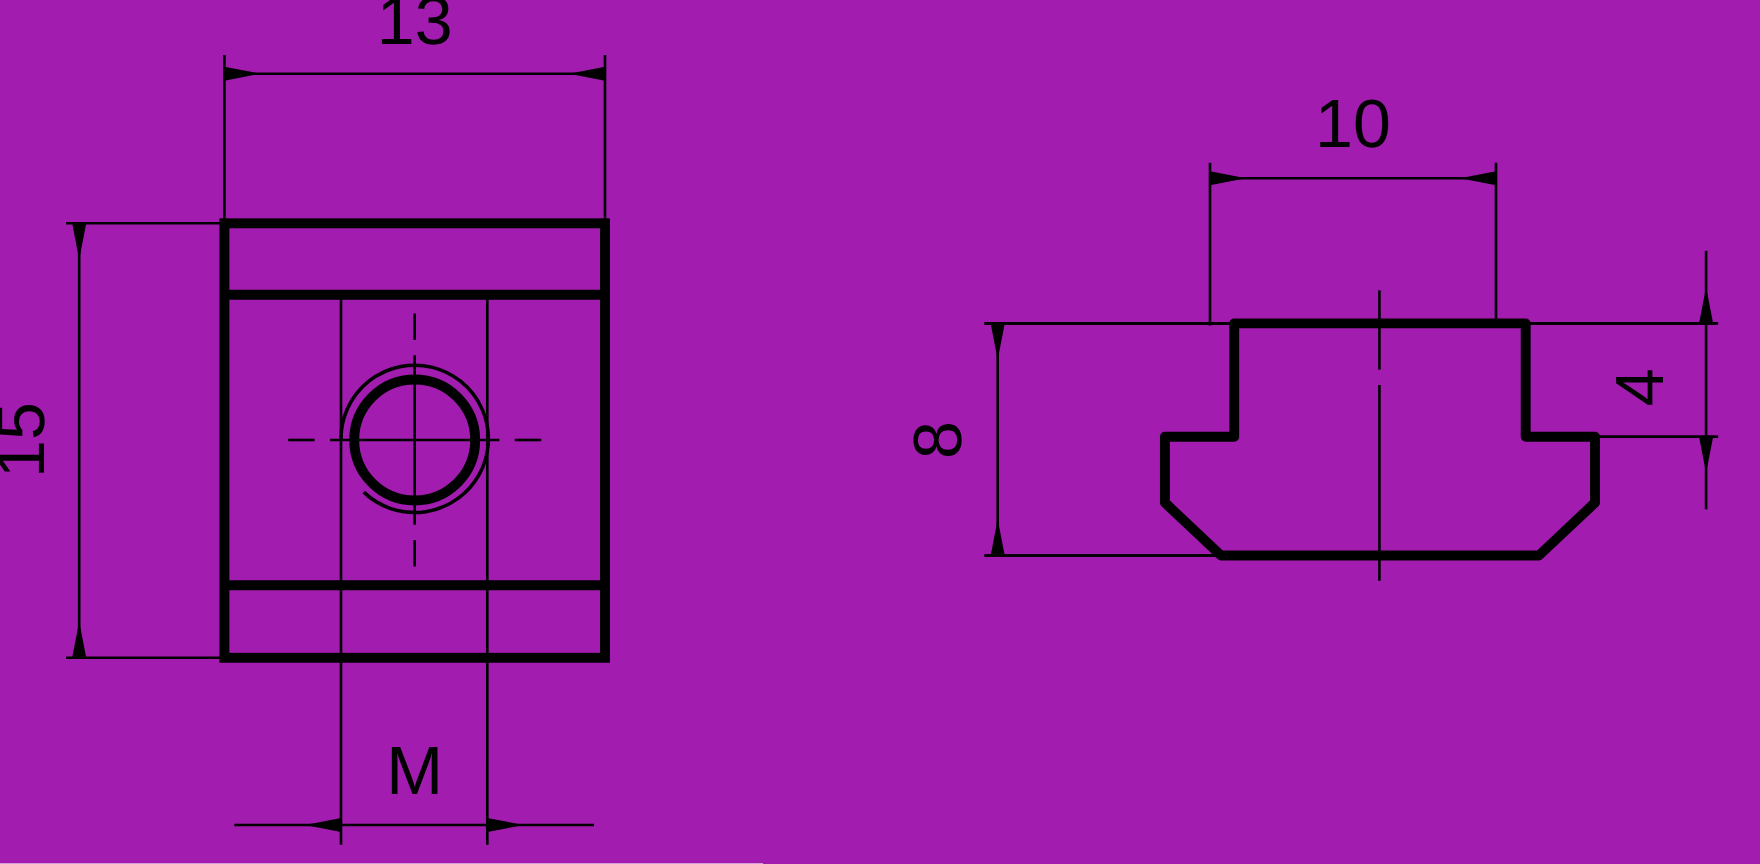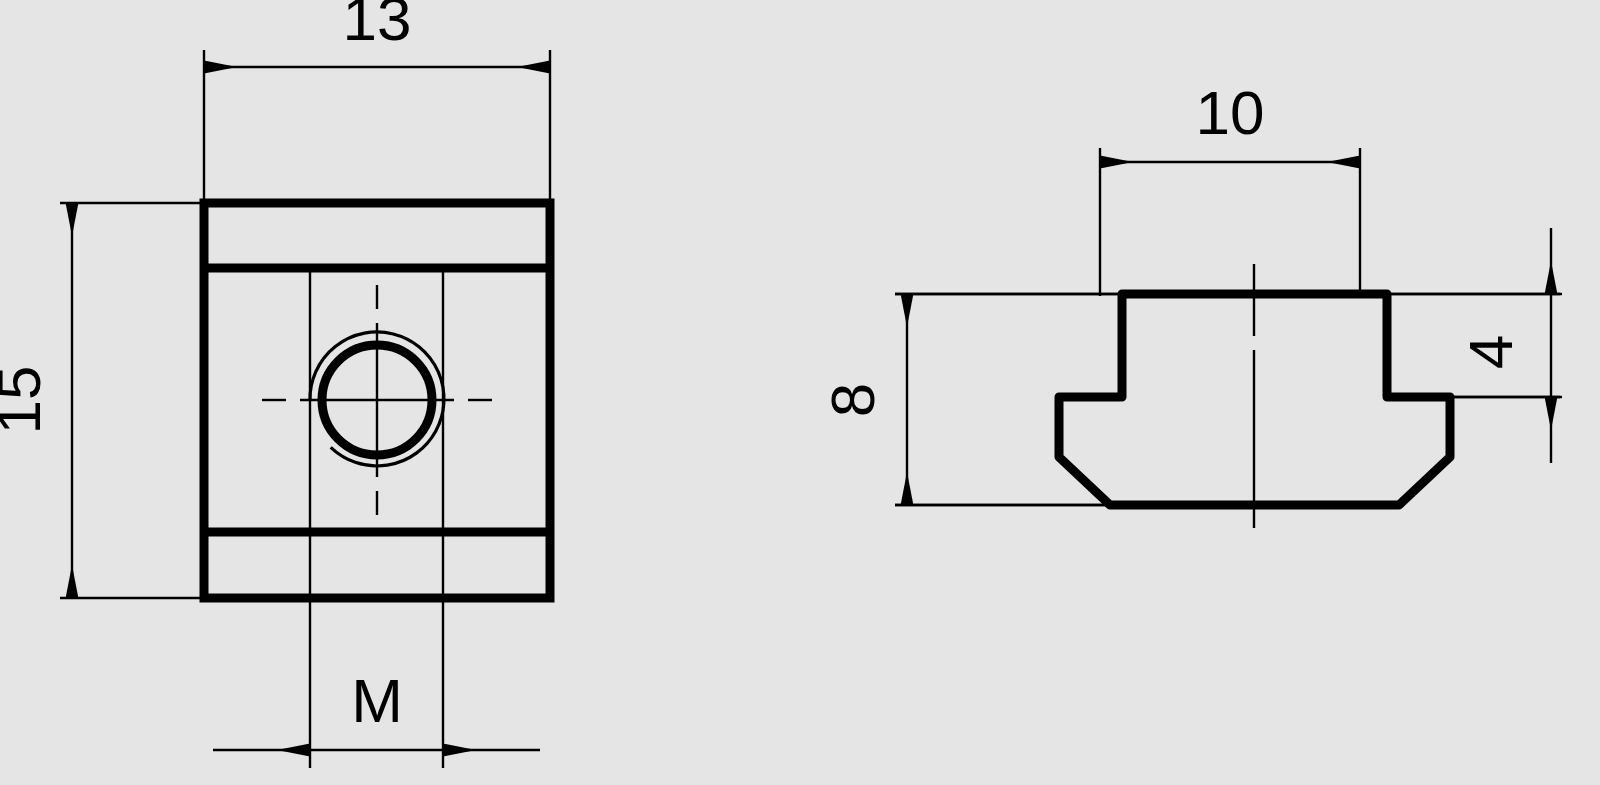--- a/index.html
+++ b/index.html
@@ -7,21 +7,21 @@
     padding: 0;
     background: #ffffff;
   }
   body {
     font-family: "Liberation Sans", sans-serif;
   }
   #drawing-root {
     position: relative;
     width: 1600px;
     height: 785px;
-    background: #e5e5e5;
+    background: #a21caf;
     overflow: hidden;
   }
   svg#cad-svg {
     display: block;
     width: 1600px;
     height: 785px;
   }
   .outline {
     fill: none;
     stroke: #000000;

